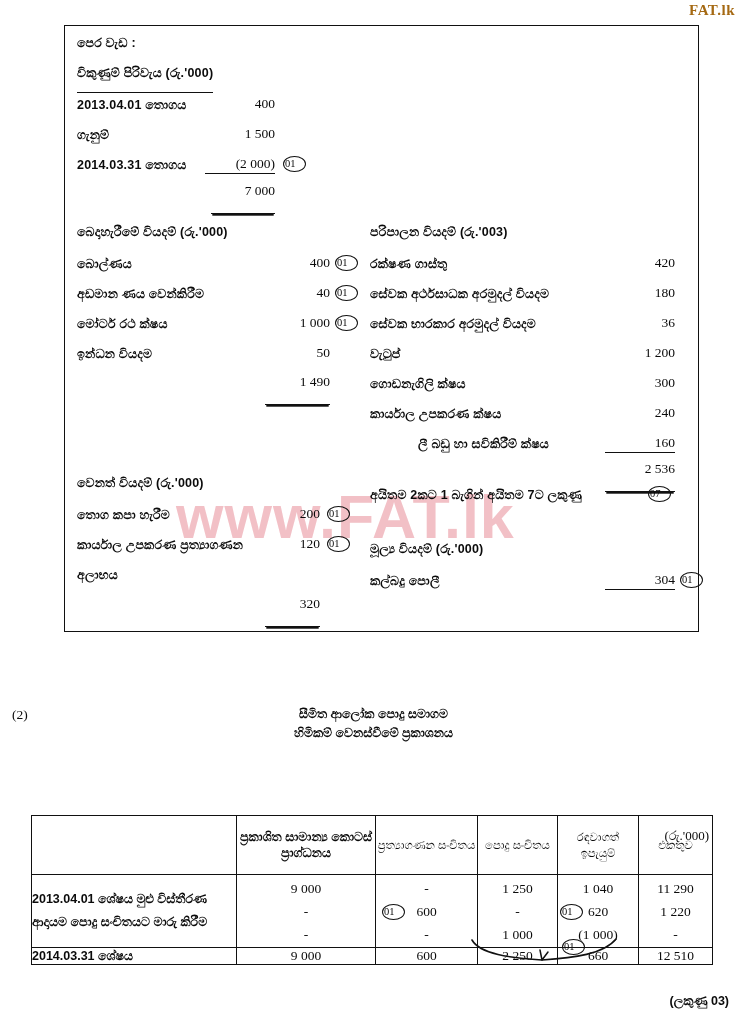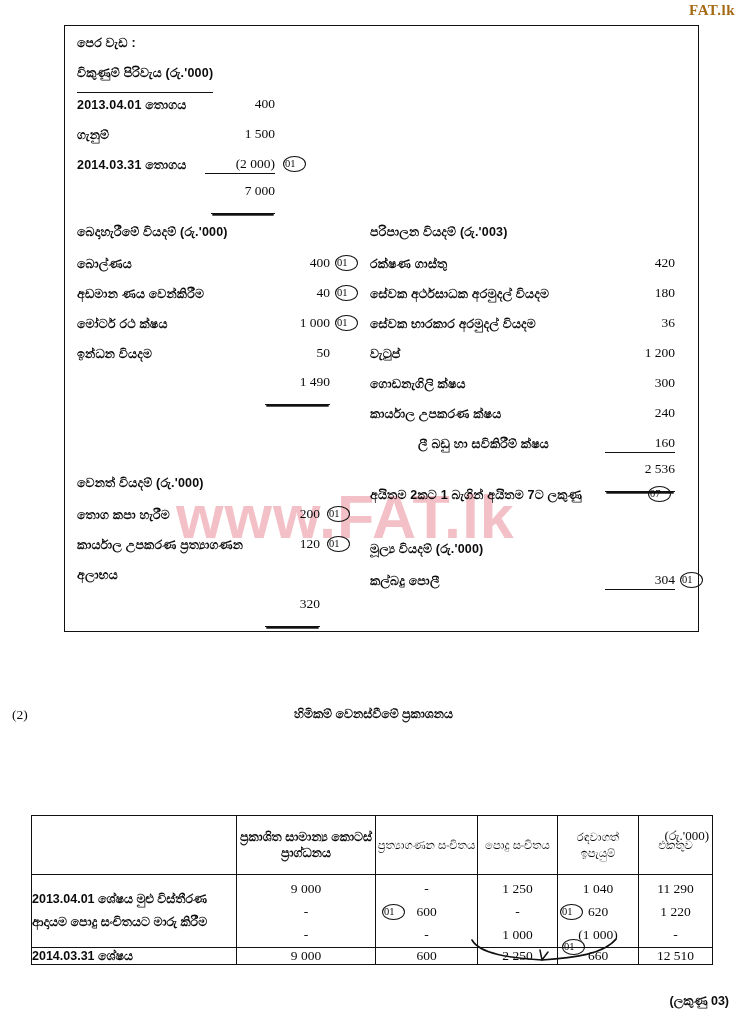--- a/index.html
+++ b/index.html
@@ -295,20 +295,21 @@
 
     <div class="abs sin" style="left:305px; top:548px;">කල්බදු පොලී</div>
     <div class="abs num r u-single" style="left:540px; top:546px; width:70px;">304</div>
     <div class="abs mark" style="left:615px; top:546px;">01</div>
 
   </div>
 
   <div class="q-num">(2)</div>
 
   <div class="title-block">
+    <div class="title-line">සීමිත ආලෝක පොදු සමාගම</div>
     <div class="title-line">හිමිකම් වෙනස්වීමේ ප්‍රකාශනය</div>
   </div>
 
   <div class="rs-unit">(රු.'000)</div>
 
   <table class="stmt">
     <colgroup>
       <col class="c-label">
         <col class="c-1">
         <col class="c-2">

